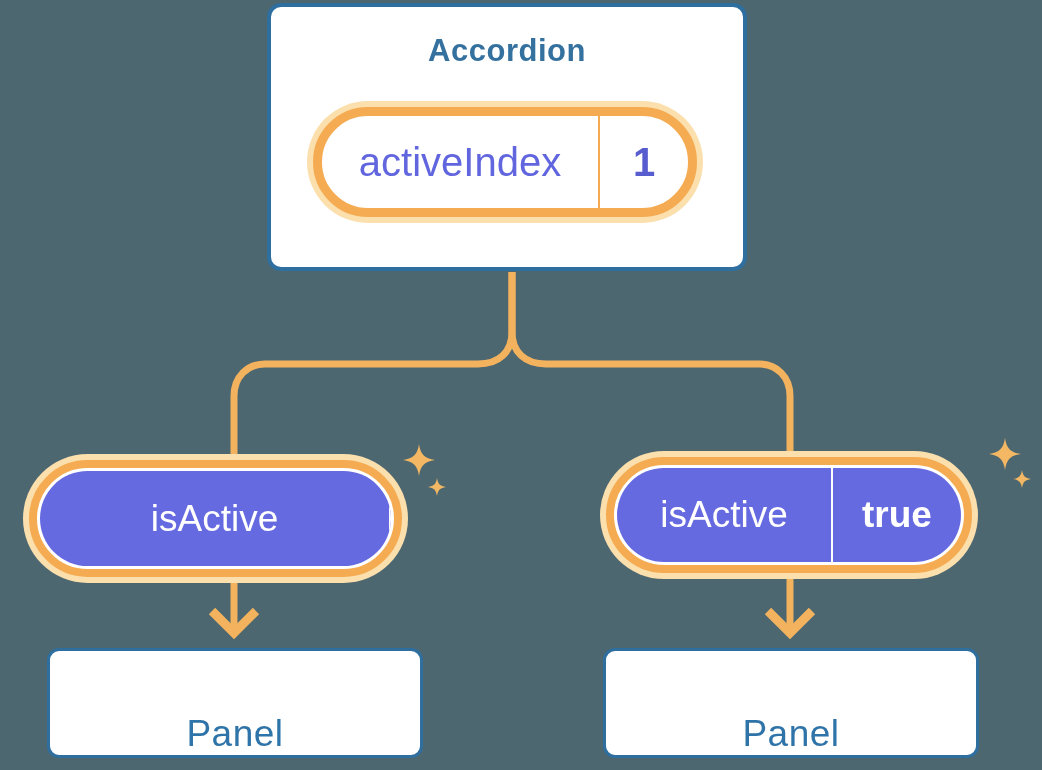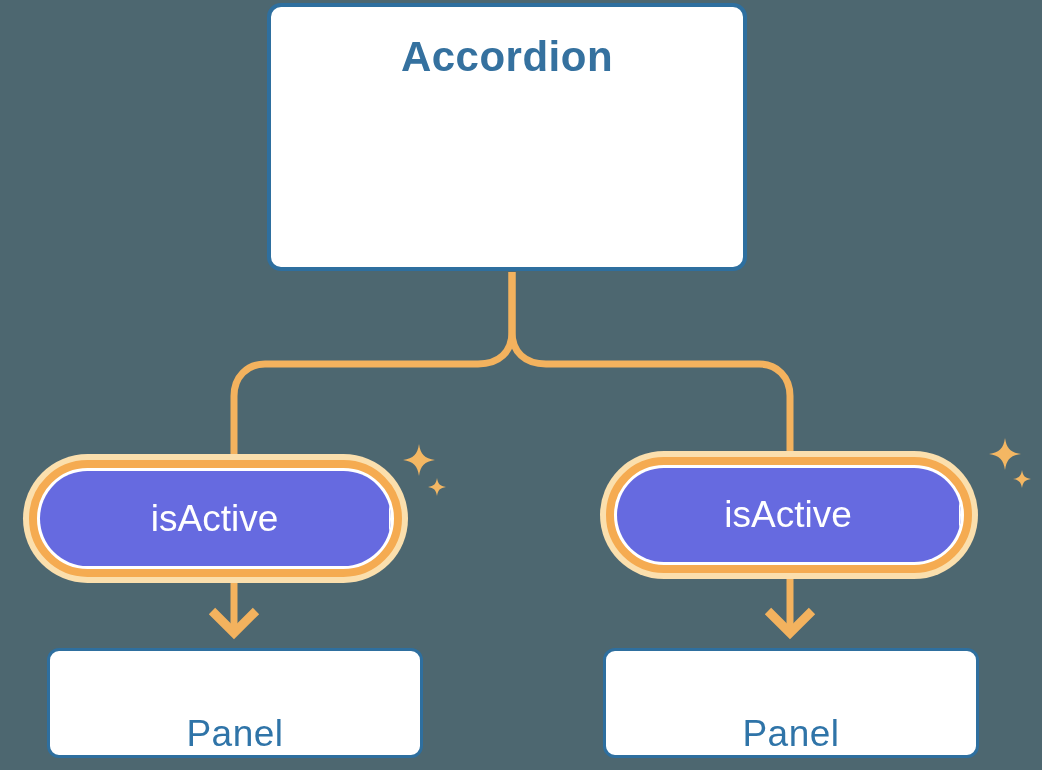--- a/index.html
+++ b/index.html
@@ -34,21 +34,21 @@
     position: absolute;
     box-sizing: border-box;
     background: var(--cardFill, #fff);
     border: 4px solid var(--cardBorder, #2E6F9F);
     border-radius: 14px;
   }
   .accordion-card { left: 267px; top: 3px; width: 480px; height: 268px; }
   .card-title {
     margin-top: 26px;
     text-align: center;
-    font-size: 42px;
+    font-size: 31px;
     font-weight: 600;
     letter-spacing: 0.5px;
     color: var(--headingText, #35719F);
   }
   .panel-card {
     border-width: 3px;
     border-radius: 12px;
     width: 376px; height: 110px;
     display: flex; align-items: flex-end; justify-content: center;
   }
@@ -147,38 +147,48 @@
       <path d="M50 0C55 33 67 45 100 50C67 55 55 67 50 100C45 67 33 55 0 50C33 45 45 33 50 0Z"></path>
     </svg>
   <svg class="sparkle" style="left:1013px;top:470px" width="18" height="18" viewBox="0 0 100 100">
       <path d="M50 0C55 33 67 45 100 50C67 55 55 67 50 100C45 67 33 55 0 50C33 45 45 33 50 0Z"></path>
     </svg>
 
   <div class="node-card accordion-card">
     <div class="card-title">Accordion</div>
   </div>
 
+  <div class="prop-pill pill-top">
+    <div class="halo">
+      <div class="ring pill-row">
+        <span class="prop-name">activeIndex</span>
+        <span class="pill-divider"></span>
+        <span class="prop-value">1</span>
+      </div>
+    </div>
+  </div>
 
   <div class="prop-pill pill-dark pill-left">
     <div class="halo">
       <div class="ring">
         <div class="pill-inner-dark pill-row">
           <span class="prop-name">isActive</span>
           <span class="pill-divider"></span>
         </div>
       </div>
     </div>
   </div>
 
   <div class="prop-pill pill-dark pill-right">
     <div class="halo">
       <div class="ring">
         <div class="pill-inner-dark pill-row">
           <span class="prop-name">isActive</span>
           <span class="pill-divider"></span>
+          <span class="prop-value">true</span>
         </div>
       </div>
     </div>
   </div>
 
   <div class="node-card panel-card panel-left">
     <span class="panel-label">Panel</span>
   </div>
   <div class="node-card panel-card panel-right">
     <span class="panel-label">Panel</span>

